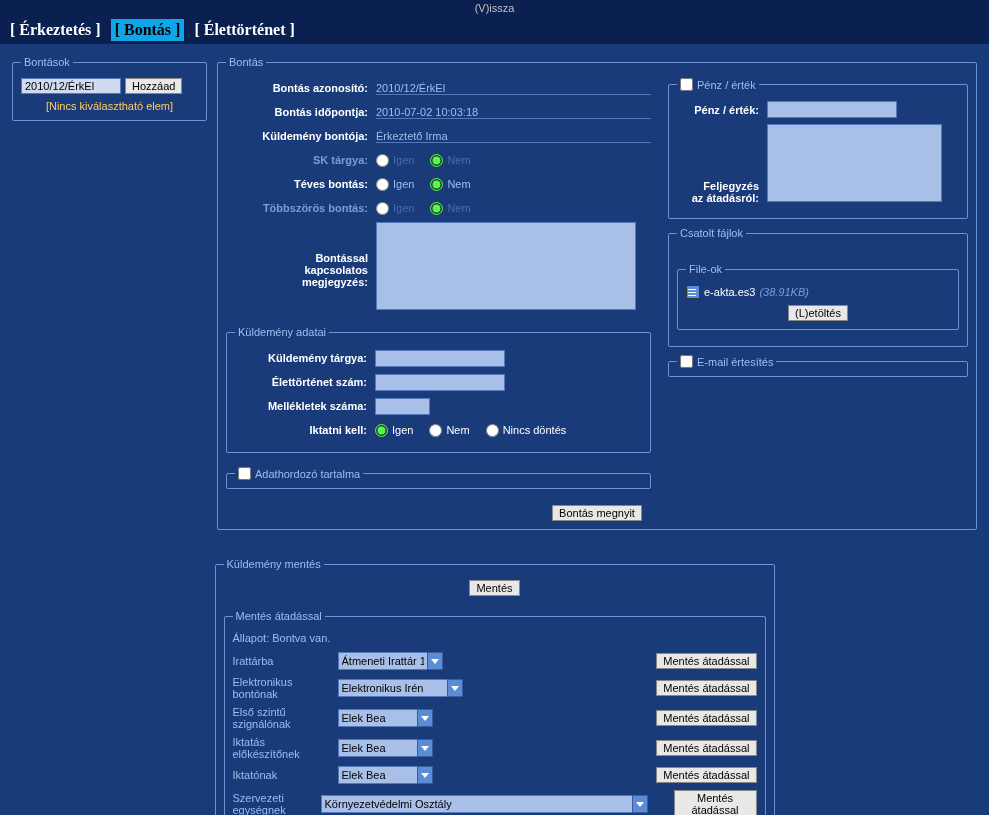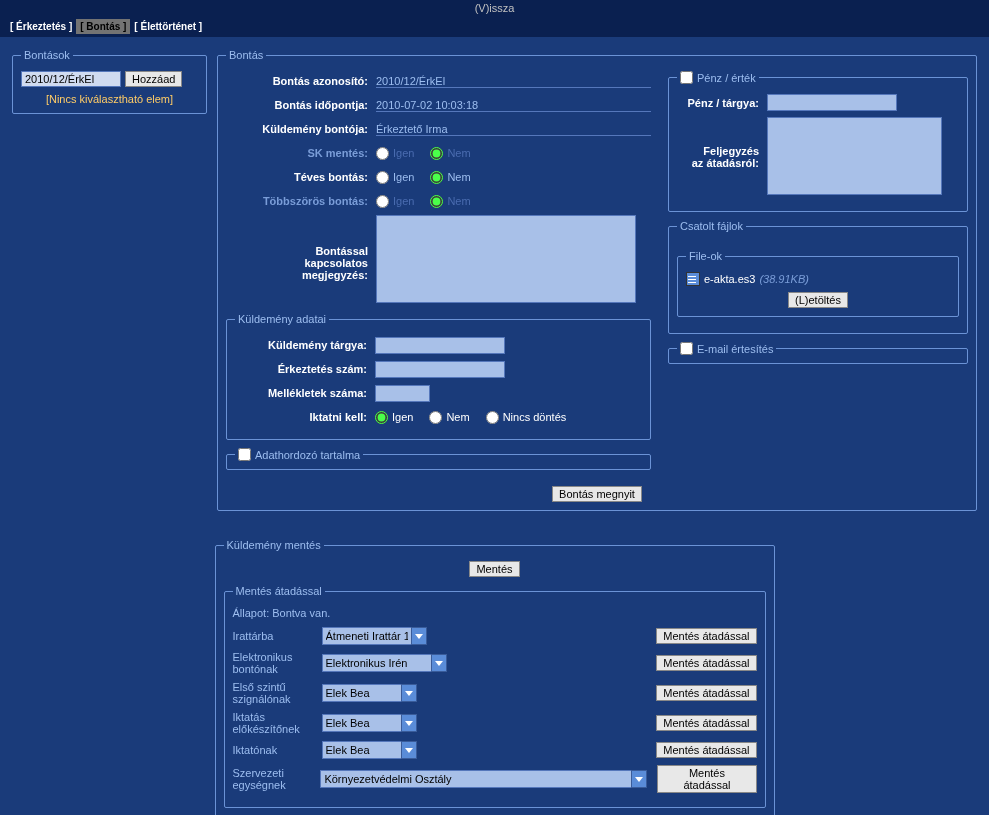--- a/index.html
+++ b/index.html
@@ -17,25 +17,27 @@
     height: 16px;
     text-align: center;
     color: #c0c0c0;
     font-size: 11px;
     line-height: 16px;
   }
   .tabs {
     background: #0a2050;
     padding: 3px 6px;
     display: flex;
+    gap: 6px;
     font-weight: bold;
-    font-size: 10px;
+    font-size: 16px;
+    font-family: Liberation Serif, serif;
   }
   .tab { color: #fff; padding: 2px 4px; }
-  .tab.active { background: #737373; color: #000; }
+  .tab.active { background: #0ea5e9; color: #000; }
   .main {
     display: flex;
     gap: 10px;
     padding: 12px;
   }
   fieldset {
     border: 1px solid #6b93d6;
     border-radius: 2px;
     margin: 0 0 8px 0;
     padding: 10px 8px 8px 8px;
@@ -123,21 +125,21 @@
   .save-section {
     width: 560px;
     margin: 8px auto;
   }
   .save-btn-row { text-align: center; }
   .status-text { color: #9dbef0; font-size: 11px; margin-bottom: 8px; }
   .arow {
     display: flex;
     align-items: center;
     margin-bottom: 6px;
-    gap: 4px;
+    gap: 20px;
   }
   .alabel { width: 85px; font-size: 11px; color: #9dbef0; }
   .asel {
     background: #a8c0e8;
     border: 1px solid #5577bb;
     font-size: 11px;
     padding: 1px 3px;
     height: 18px;
     color: #000;
   }
@@ -153,21 +155,21 @@
     margin-left: -1px;
     cursor: pointer;
   }
   .asel-wrap .dd::after {
     content: '';
     border-left: 4px solid transparent;
     border-right: 4px solid transparent;
     border-top: 5px solid #fff;
   }
   .abtn { margin-left: auto; }
-  .nested-fs { margin-top: 8px; }
+  .nested-fs { margin-top: 14px; }
 </style>
 </head>
 <body>
 
 <div class="topbar">
   <span>(V)issza</span>
 </div>
 
 <div class="tabs">
   <span class="tab">[ Érkeztetés ]</span>
@@ -199,21 +201,21 @@
           </div>
           <div class="frow">
             <div class="flabel">Bontás időpontja:</div>
             <div class="fval underline">2010-07-02 10:03:18</div>
           </div>
           <div class="frow">
             <div class="flabel">Küldemény bontója:</div>
             <div class="fval underline">Érkeztető Irma</div>
           </div>
           <div class="frow">
-            <div class="flabel dim">SK mentés:</div>
+            <div class="flabel dim">SK tárgya:</div>
             <div class="fval radio-group">
               <label class="dim">
                   <input type="radio" name="sk" style="">
                   <span>Igen</span>
                 </label>
               <label class="dim">
                   <input type="radio" name="sk" checked="" style="">
                   <span>Nem</span>
                 </label>
             </div>
@@ -255,21 +257,21 @@
             </div>
           </div>
 
           <fieldset class="nested-fs">
             <legend>Küldemény adatai</legend>
             <div class="frow">
               <div class="flabel" style="width:140px;">Küldemény tárgya:</div>
               <input class="txt med" type="text" style="">
             </div>
             <div class="frow">
-              <div class="flabel" style="width:140px;">Érkeztetés szám:</div>
+              <div class="flabel" style="width:140px;">Élettörténet szám:</div>
               <input class="txt med" type="text" style="">
             </div>
             <div class="frow">
               <div class="flabel" style="width:140px;">Mellékletek száma:</div>
               <input class="txt small" type="text" style="">
             </div>
             <div class="frow">
               <div class="flabel" style="width:140px;">Iktatni kell:</div>
               <div class="fval radio-group" style="color:#fff;">
                 <label>
@@ -296,24 +298,24 @@
           </fieldset>
         </div>
 
         <div class="bontas-right">
           <fieldset>
             <legend class="legend-check">
               <input type="checkbox" style="">
               <span>Pénz / érték</span>
             </legend>
             <div class="penz-row">
-              <div class="plabel">Pénz / tárgya:</div>
+              <div class="plabel">Pénz / érték:</div>
               <div class="pval"><input class="txt" type="text" style="width: 130px;"></div>
             </div>
-            <div class="penz-row" style="align-items:flex-start;">
+            <div class="penz-row" style="align-items:flex-end;">
               <div class="plabel" style="padding-top:28px;">
                 <div>Feljegyzés</div>
                 <div>az átadásról:</div>
               </div>
               <div class="pval">
                 <textarea style="width: 175px; height: 78px;"></textarea>
               </div>
             </div>
           </fieldset>
 

